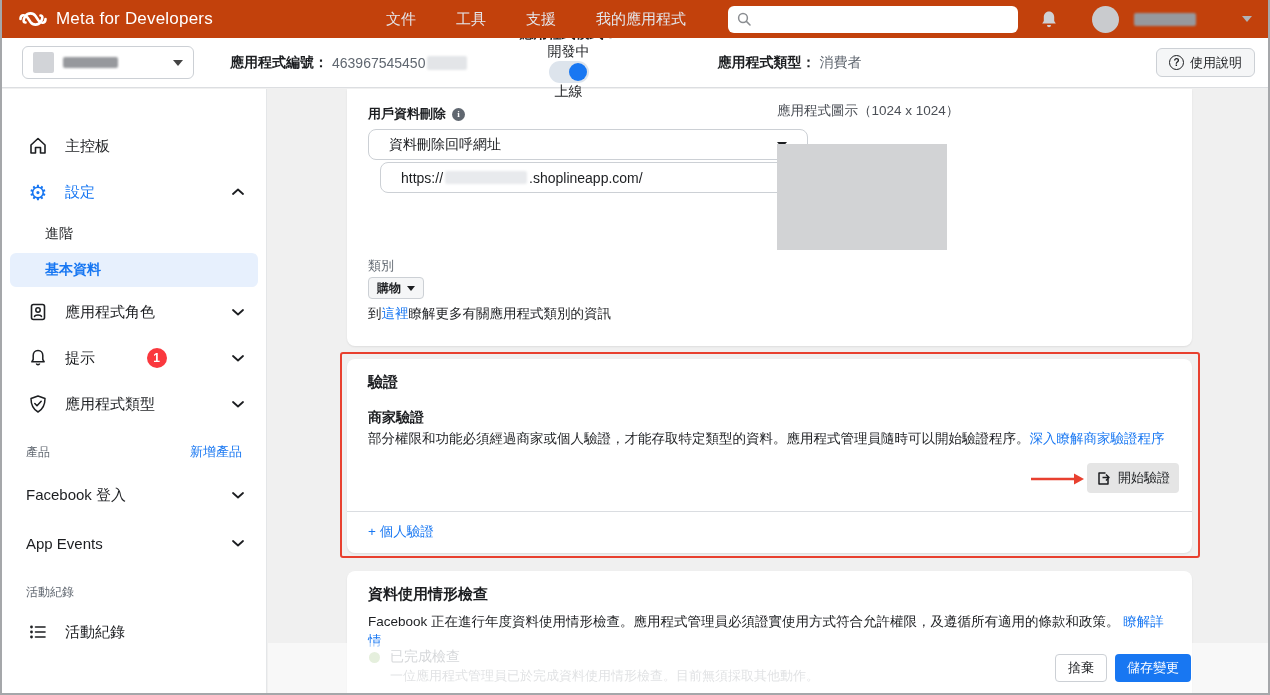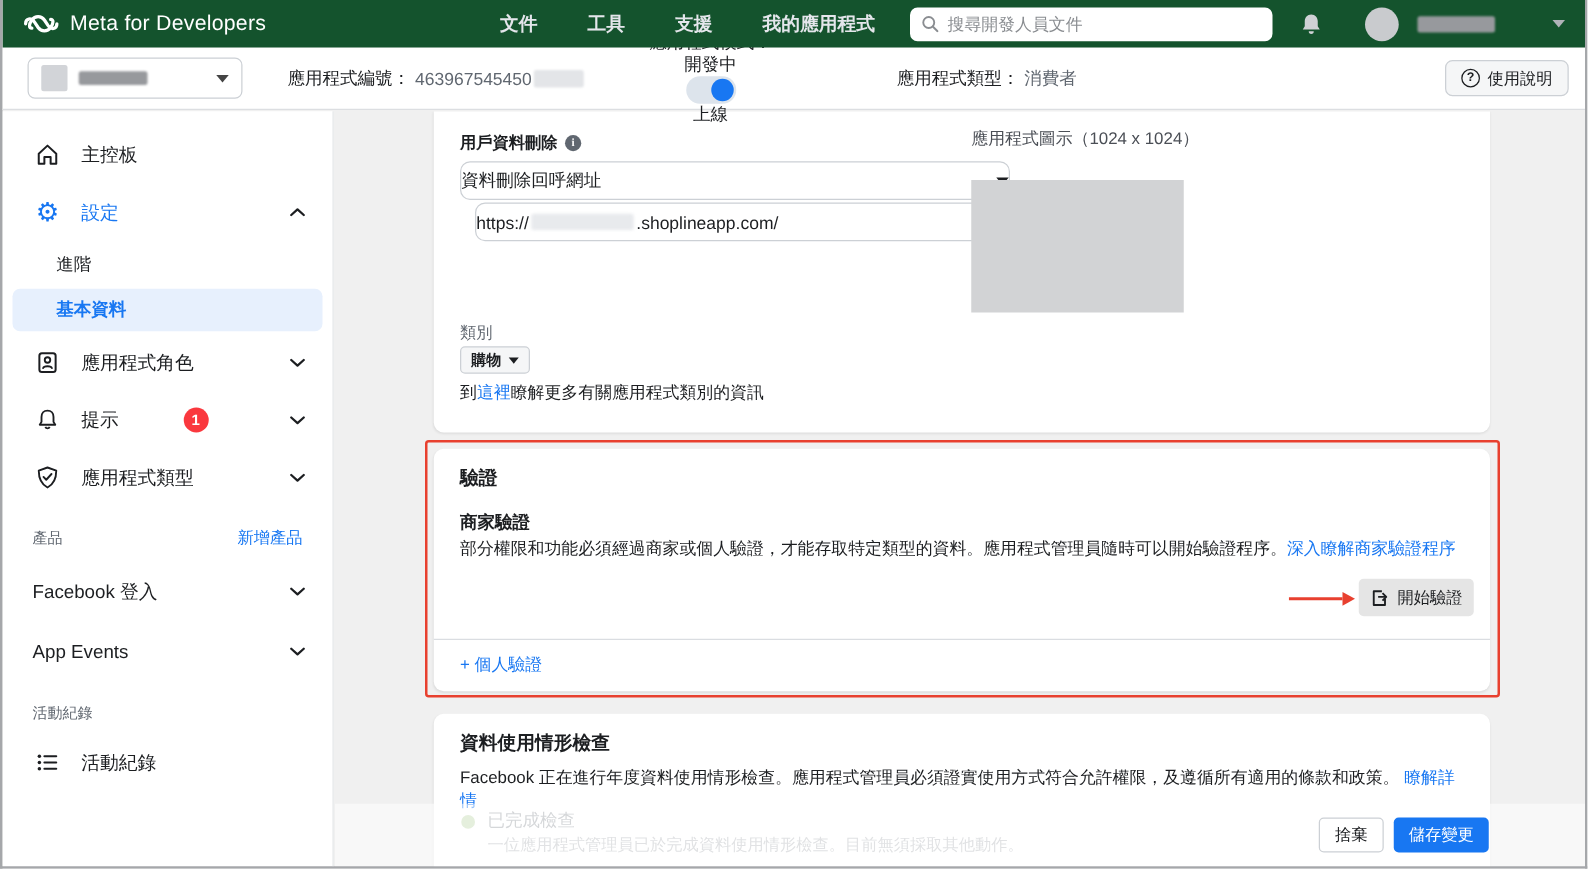--- a/index.html
+++ b/index.html
@@ -1,50 +1,50 @@
 <!DOCTYPE html>
 <html><head>
 <meta charset="utf-8">
 <style>
   * { margin:0; padding:0; box-sizing:border-box; }
   html,body { width:1270px; height:695px; }
   body { font-family:"Liberation Sans","DejaVu Sans",sans-serif; color:#1c1e21; }
   #frame { position:relative; width:1270px; height:695px; border:2px solid #a5a7aa; border-top:none; overflow:hidden; background:#f0f0f0; }
 
   
-  #topbar { position:absolute; top:0; left:0; right:0; height:38px; background:#14532d; display:flex; align-items:center; padding:0 16px; z-index:60; }
+  #topbar { position:absolute; top:0; left:0; right:0; height:38px; background:#c2410c; display:flex; align-items:center; padding:0 16px; z-index:60; }
   .logo { display:flex; align-items:center; gap:8px; color:#fff; font-size:17px; font-weight:500; letter-spacing:.2px; }
-  .top-nav { display:flex; gap:40px; margin-left:auto; margin-right:28px;font-weight:bold; }
+  .top-nav { display:flex; gap:40px; margin-left:auto; margin-right:42px; }
   .top-nav a { color:#e4e6eb; font-size:15px; text-decoration:none; cursor:pointer; }
   .search-box { display:flex; align-items:center; gap:7px; width:290px; height:27px; background:#fff; border-radius:6px; padding:0 9px; }
   .search-box input { border:none; outline:none; flex:1; font-size:13.5px; font-family:inherit; color:#1c1e21; background:transparent; }
   .search-box input::placeholder { color:#8a8d91; }
   .bell-btn { margin-left:22px; display:flex; }
   .avatar { width:27px; height:27px; border-radius:50%; background:#c9cbce; margin-left:34px; }
   .redacted { background:#97999d; border-radius:2px; filter:blur(1px); }
   .user-redacted { width:62px; height:13px; margin-left:15px; }
   .caret-down { width:0; height:0; border-left:5px solid transparent; border-right:5px solid transparent; border-top:6px solid #b0b3b8; margin-left:46px; cursor:pointer; }
 
   
   #toolbar { position:absolute; top:38px; left:0; right:0; height:50px; background:#fff; border-bottom:1px solid #dcdee1; display:flex; align-items:center; padding:0 13px 0 20px; z-index:55; }
   .app-selector { width:172px; height:33px; border:1px solid #ccd0d5; border-radius:6px; background:#fff; display:flex; align-items:center; padding:0 10px; gap:9px; cursor:pointer; }
   .app-selector .appicon { width:21px; height:21px; background:#d2d4d8; border-radius:2px; filter:blur(.5px); }
   .app-selector .appname { width:55px; height:11px; }
   .app-selector .sel-caret { margin-left:auto; width:0; height:0; border-left:5px solid transparent; border-right:5px solid transparent; border-top:6px solid #444; }
   .tb-group { display:flex; align-items:center; font-size:14px; }
-  .tb-label { font-weight:400; }
+  .tb-label { font-weight:700; }
   .tb-muted { color:#606770; margin-left:4px; }
   .id-blur { width:40px; height:14px; background:#e3e5e8; display:inline-block; border-radius:2px; filter:blur(1px); margin-left:2px; }
   .toggle { width:40px; height:22px; border-radius:11px; background:#dde4ec; position:relative; margin:0 8px 0 10px; cursor:pointer; }
   .toggle .knob { position:absolute; right:2px; top:2px; width:18px; height:18px; border-radius:50%; background:#1877f2; }
   .help-btn { margin-left:auto; height:29px; display:flex; align-items:center; gap:6px; border:1px solid #ccd0d5; background:#f5f6f7; border-radius:6px; padding:0 12px; font-size:13px; font-family:inherit; cursor:pointer; color:#1c1e21; }
   .qmark { width:15px; height:15px; border:1.5px solid #1c1e21; border-radius:50%; display:inline-flex; align-items:center; justify-content:center; font-size:10px; font-weight:700; }
 
   
-  #sidebar { position:absolute; top:89px; left:0; bottom:0; width:265px; background:#fff; border-right:1px solid #e4e6e8; padding-top:12px; z-index:10; }
+  #sidebar { position:absolute; top:89px; left:0; bottom:0; width:265px; background:#fff; border-right:1px solid #e4e6e8; padding-top:34px; z-index:10; }
   .side-item { display:flex; align-items:center; height:46px; padding:0 22px 0 24px; font-size:15px; cursor:pointer; }
   .side-item .s-icon { width:24px; display:flex; justify-content:center; margin-right:15px; color:#1c1e21; }
   .side-item .chev { margin-left:auto; display:flex; }
   .side-item.active-parent { color:#1877f2; }
   .side-item.active-parent .s-icon { color:#1877f2; }
   .sub-item { display:flex; align-items:center; height:34px; margin:2px 8px; padding-left:35px; font-size:14px; border-radius:6px; cursor:pointer; }
   .sub-item.selected { background:#e7f0fd; color:#1877f2; font-weight:700; }
   .badge { min-width:20px; height:20px; border-radius:50%; background:#fa383e; color:#fff; font-size:12px; font-weight:700; display:flex; align-items:center; justify-content:center; margin-left:auto; margin-right:14px; }
   .side-section { display:flex; align-items:center; height:38px; padding:0 24px; margin-top:6px; }
   .side-section .sec-label { font-size:12px; color:#606770; }
@@ -55,21 +55,21 @@
   
   #main { position:absolute; top:89px; left:266px; right:0; bottom:0; background:#f0f0f0; overflow:hidden; z-index:5; }
   .card { position:absolute; left:79px; width:845px; background:#fff; border-radius:8px; box-shadow:0 1px 2px rgba(0,0,0,.08); }
   #card-basic { top:0; height:257px; border-top-left-radius:0; border-top-right-radius:0; }
   #card-verify { top:270px; height:194px; }
   #card-datause { top:482px; height:150px; }
 
   
   .field-label { font-size:13px; font-weight:700; display:flex; align-items:center; gap:6px; }
   .info-icon { width:13px; height:13px; border-radius:50%; background:#606770; color:#fff; font-size:9px; font-weight:700; display:inline-flex; align-items:center; justify-content:center; font-family:"Liberation Serif",serif; }
-  .select-box, .text-input { position:absolute; left:21px; width:440px; height:31px; border:1px solid #ccd0d5; border-radius:8px; background:#fff; display:flex; align-items:center; padding:0 0; font-size:14px; cursor:pointer; }
+  .select-box, .text-input { position:absolute; left:21px; width:440px; height:31px; border:1px solid #ccd0d5; border-radius:8px; background:#fff; display:flex; align-items:center; padding:0 20px; font-size:14px; cursor:pointer; }
   .select-box .sel-caret { margin-left:auto; width:0; height:0; border-left:5px solid transparent; border-right:5px solid transparent; border-top:6px solid #1c1e21; }
   .url-blur { width:82px; height:13px; background:#e8eaed; border-radius:2px; filter:blur(1.2px); margin:0 2px; display:inline-block; }
   .cat-label { position:absolute; left:21px; top:168px; font-size:13px; color:#606770; }
   .cat-chip { position:absolute; left:21px; top:188px; height:22px; border:1px solid #ccd0d5; border-radius:4px; background:#f5f6f7; display:flex; align-items:center; gap:6px; padding:0 8px; font-size:12px; font-weight:700; cursor:pointer; }
   .cat-chip .sel-caret { width:0; height:0; border-left:4px solid transparent; border-right:4px solid transparent; border-top:5px solid #1c1e21; }
   .cat-note { position:absolute; left:21px; top:216px; font-size:13.5px; }
   a.inline-link { color:#1877f2; text-decoration:none; cursor:pointer; }
   .appicon-label { position:absolute; left:430px; top:13px; width:185px; font-size:13.5px; color:#4b4f56; line-height:18px; }
   .appicon-ph { position:absolute; left:430px; top:55px; width:170px; height:106px; background:#d2d3d5; }
 
@@ -115,21 +115,20 @@
       <a>文件</a>
       <a>工具</a>
       <a>支援</a>
       <a>我的應用程式</a>
     </nav>
     <div class="search-box">
       <svg width="14" height="14" viewBox="0 0 14 14">
         <circle cx="6" cy="6" r="4.4" fill="none" stroke="#8a8d91" stroke-width="1.5"></circle>
         <line x1="9.4" y1="9.4" x2="13" y2="13" stroke="#8a8d91" stroke-width="1.5" stroke-linecap="round"></line>
       </svg>
-      <input type="text" placeholder="搜尋開發人員文件" style="">
     </div>
     <span class="bell-btn">
       <svg width="18" height="19" viewBox="0 0 18 19">
         <path d="M9 1.5 C5.8 1.5 3.8 4 3.8 7 L3.8 11 L2.2 13.5 L15.8 13.5 L14.2 11 L14.2 7 C14.2 4 12.2 1.5 9 1.5 Z" fill="#cfd1d5"></path>
         <path d="M7 15 a2 2.2 0 0 0 4 0 Z" fill="#cfd1d5"></path>
       </svg>
     </span>
     <span class="avatar"></span>
     <span class="redacted user-redacted"></span>
     <span class="caret-down"></span>

